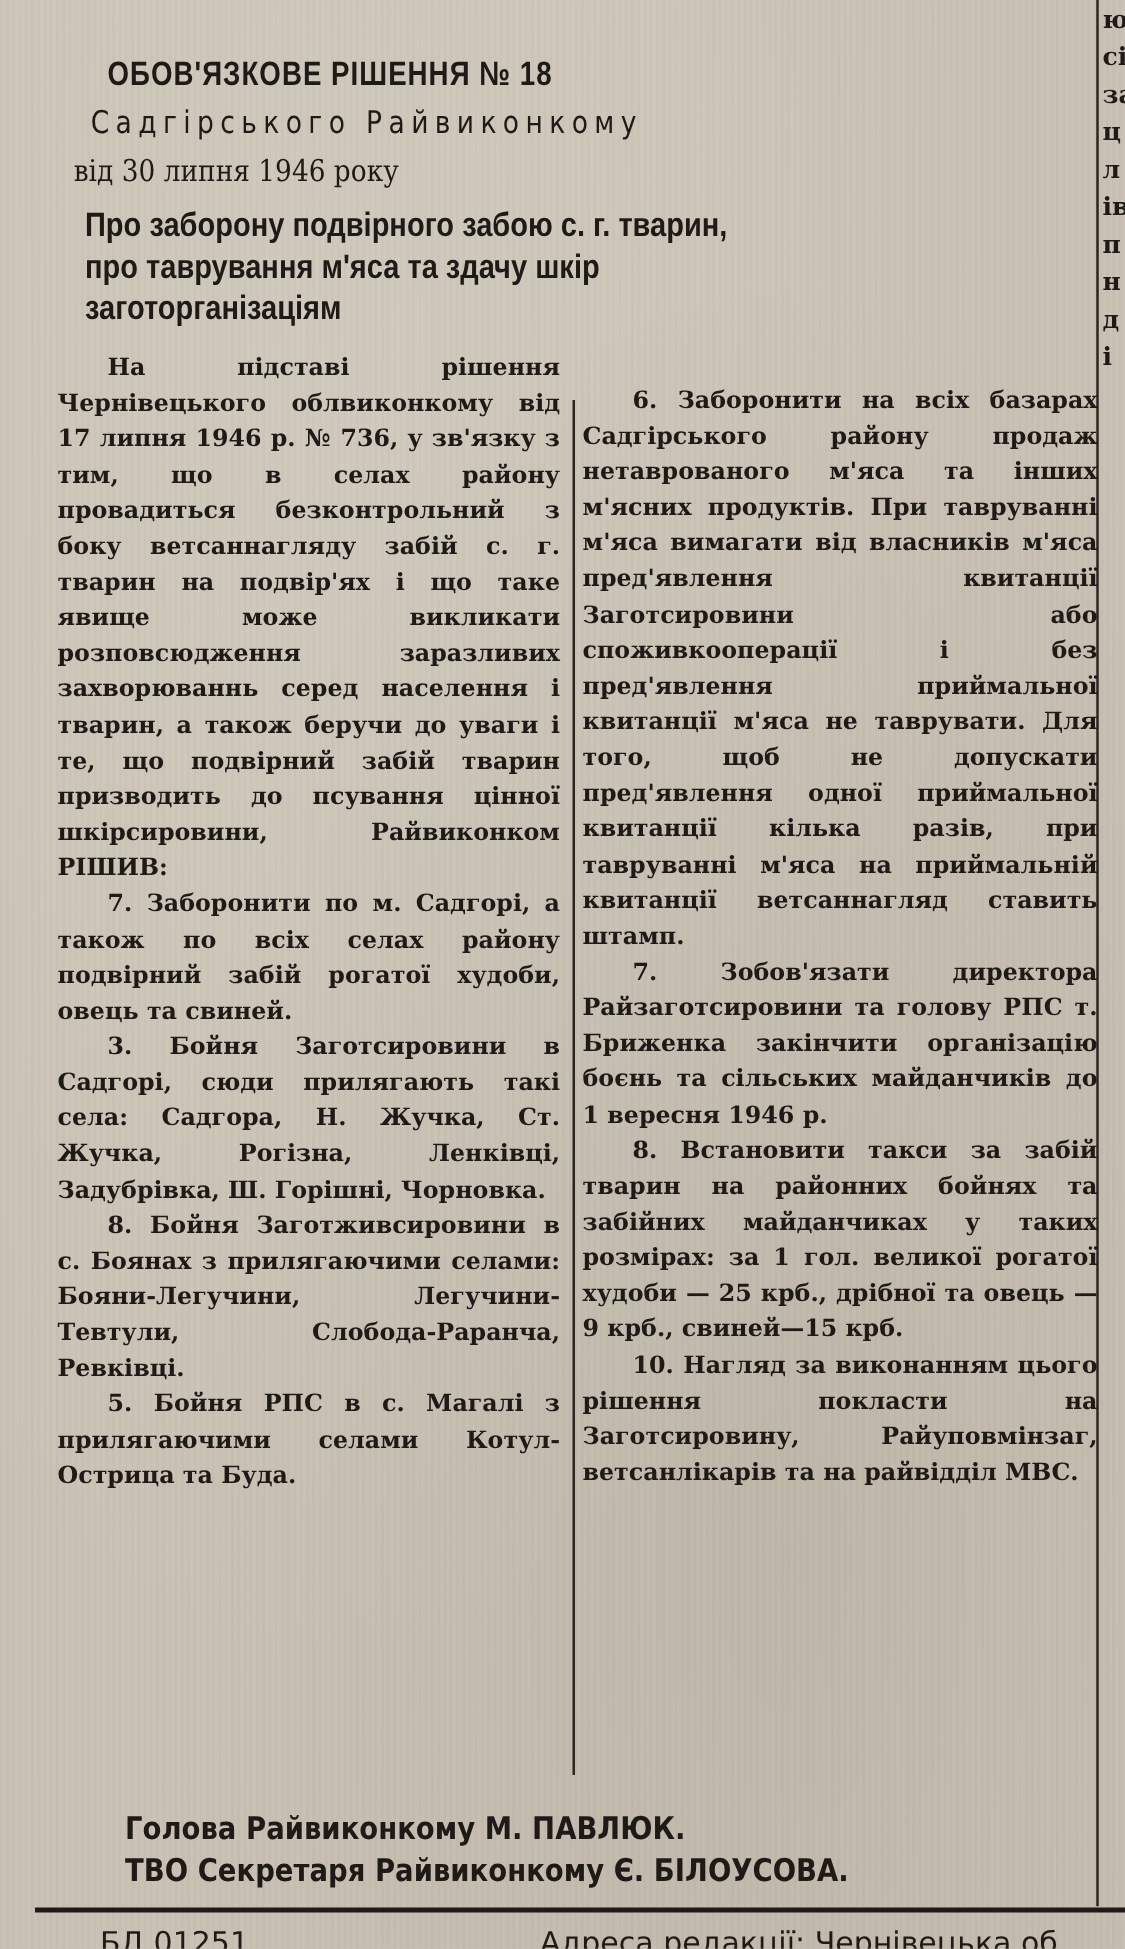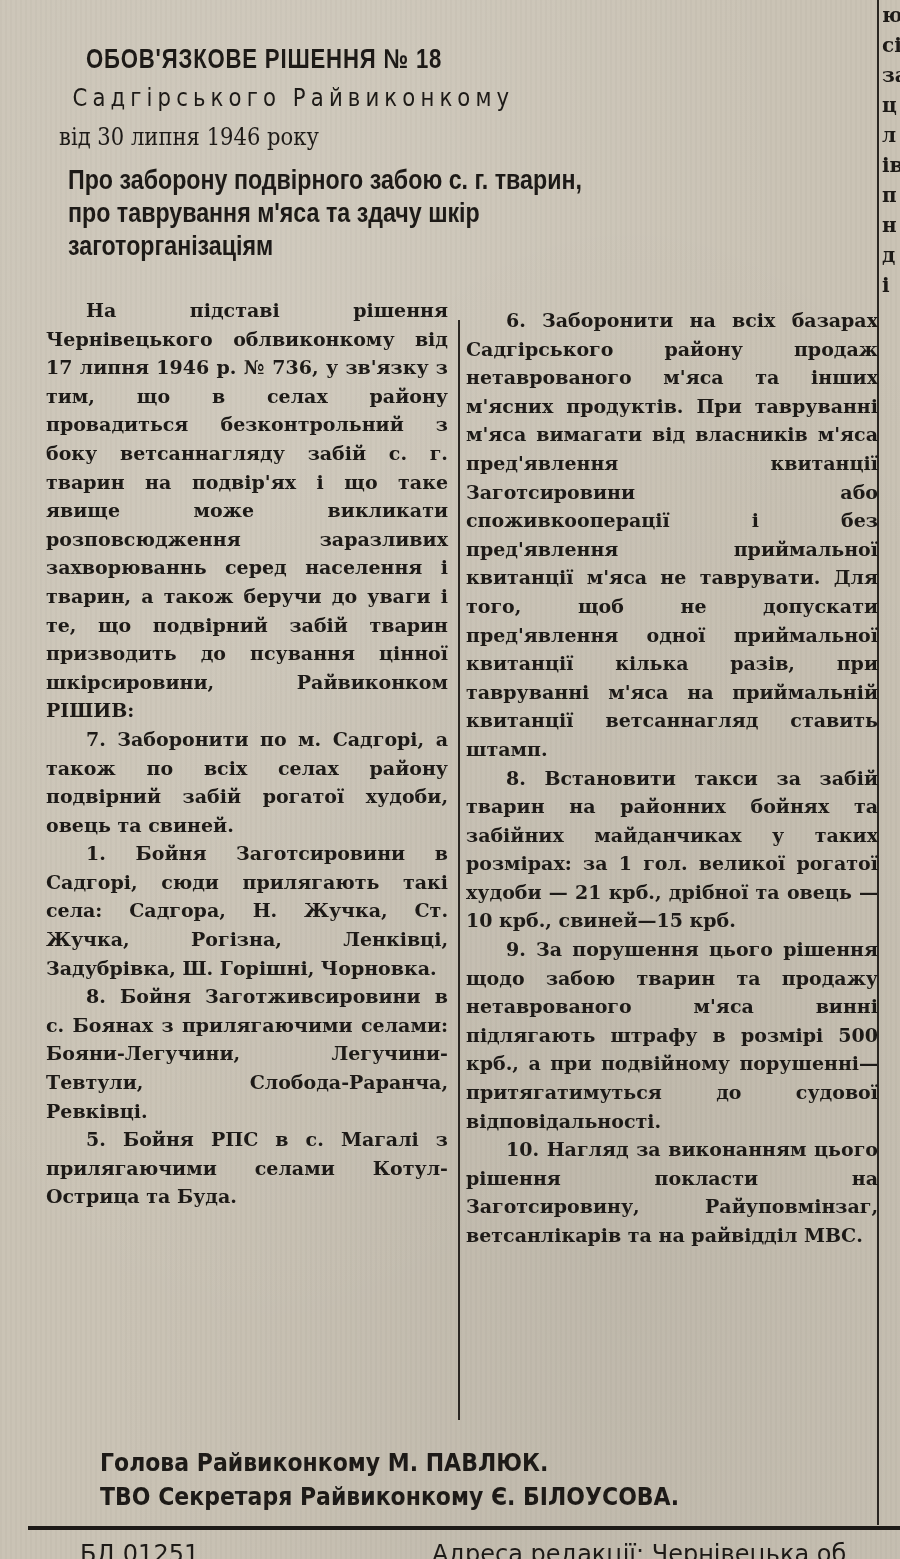--- a/index.html
+++ b/index.html
@@ -16,21 +16,21 @@
   .header { position:absolute; left:5px; top:40px; width:900px; }
   .h-title { font-family:"Liberation Sans", sans-serif; font-weight:bold; font-size:27px; letter-spacing:1px; transform:scaleX(0.82); line-height:38px; }
   .h-org { font-family:"DejaVu Sans", sans-serif; font-size:25px; letter-spacing:6px; line-height:40px; transform:scaleX(0.85); }
   .h-date { font-family:"DejaVu Serif", serif; font-size:24px; line-height:38px; transform:scaleX(0.88); }
   .h-subj { font-family:"Liberation Sans", sans-serif; font-weight:bold; font-size:27px; line-height:33px; margin-top:8px; transform:scaleX(0.86); }
   .top-rule-right { position:absolute; left:877px; top:0; width:2px; height:1525px; background:#2a2622; }
   .right-edge { position:absolute; left:882px; top:0; width:18px; height:1520px; overflow:hidden;
     font-family:"DejaVu Serif", serif; font-size:20px; line-height:30px; color:#1d1a17; font-weight:bold; }
   .col { position:absolute; font-family:"DejaVu Serif", serif; font-size:19px; line-height:28.6px; font-weight:bold; text-align:justify; }
   .col p { margin:0; text-indent:40px; }
-  .col-left { left:46px; top:296px; width:402px; }
+  .col-left { left:46px; top:280px; width:402px; }
   .col-right { left:466px; top:306px; width:412px; }
   .col-divider { position:absolute; left:458px; top:320px; width:2px; height:1100px; background:#2a2622; }
   .sign { position:absolute; left:100px; top:1446px; font-family:"DejaVu Sans", sans-serif; font-weight:bold; font-size:25px; line-height:34px; transform-origin:left top; transform:scaleX(0.88); }
   .bottom-rule { position:absolute; left:28px; top:1526px; width:872px; height:4px; background:#1d1a17; }
   .footer { position:absolute; left:0; top:1540px; width:900px; font-family:"DejaVu Sans", sans-serif; font-size:24px; white-space:nowrap; color:#1d1a17; }
   .footer .fl { position:absolute; left:80px; }
   .footer .fr { position:absolute; left:432px; }
 </style>
 </head>
 <body>
@@ -56,31 +56,31 @@
   <div class="h-subj">
     <div>Про заборону подвірного забою с. г. тварин,</div>
     <div>про таврування м'яса та здачу шкір</div>
     <div>заготорганізаціям</div>
   </div>
 </div>
 
 <div class="col col-left">
   <p>На підставі рішення Чернівецького облвиконкому від 17 липня 1946 р. № 736, у зв'язку з тим, що в селах району провадиться безконтрольний з боку ветсаннагляду забій с. г. тварин на подвір'ях і що таке явище може викликати розповсюдження заразливих захворюваннь серед населення і тварин, а також беручи до уваги і те, що подвірний забій тварин призводить до псування цінної шкірсировини, Райвиконком РІШИВ:</p>
   <p>7. Заборонити по м. Садгорі, а також по всіх селах району подвірний забій рогатої худоби, овець та свиней.</p>
-  <p>1. Бойня Заготсировини в Садгорі, сюди прилягають такі села: Садгора, Н. Жучка, Ст. Жучка, Рогізна, Ленківці, Задубрівка, Ш. Горішні, Чорновка.</p>
+  <p>3. Бойня Заготсировини в Садгорі, сюди прилягають такі села: Садгора, Н. Жучка, Ст. Жучка, Рогізна, Ленківці, Задубрівка, Ш. Горішні, Чорновка.</p>
   <p>8. Бойня Заготживсировини в с. Боянах з прилягаючими селами: Бояни-Легучини, Легучини-Тевтули, Слобода-Раранча, Ревківці.</p>
   <p>5. Бойня РПС в с. Магалі з прилягаючими селами Котул-Острица та Буда.</p>
 </div>
 
 <div class="col-divider"></div>
 
 <div class="col col-right">
   <p>6. Заборонити на всіх базарах Садгірського району продаж нетаврованого м'яса та інших м'ясних продуктів. При тавруванні м'яса вимагати від власників м'яса пред'явлення квитанції Заготсировини або споживкооперації і без пред'явлення приймальної квитанції м'яса не таврувати. Для того, щоб не допускати пред'явлення одної приймальної квитанції кілька разів, при тавруванні м'яса на приймальній квитанції ветсаннагляд ставить штамп.</p>
-  <p>8. Встановити такси за забій тварин на районних бойнях та забійних майданчиках у таких розмірах: за 1 гол. великої рогатої худоби — 21 крб., дрібної та овець — 10 крб., свиней—15 крб.</p>
-  <p>9. За порушення цього рішення щодо забою тварин та продажу нетаврованого м'яса винні підлягають штрафу в розмірі 500 крб., а при подвійному порушенні—притягатимуться до судової відповідальності.</p>
+  <p>7. Зобов'язати директора Райзаготсировини та голову РПС т. Бриженка закінчити організацію боєнь та сільських майданчиків до 1 вересня 1946 р.</p>
+  <p>8. Встановити такси за забій тварин на районних бойнях та забійних майданчиках у таких розмірах: за 1 гол. великої рогатої худоби — 25 крб., дрібної та овець — 9 крб., свиней—15 крб.</p>
   <p>10. Нагляд за виконанням цього рішення покласти на Заготсировину, Райуповмінзаг, ветсанлікарів та на райвідділ МВС.</p>
 </div>
 
 <div class="sign">
   <div>Голова Райвиконкому М. ПАВЛЮК.</div>
   <div>ТВО Секретаря Райвиконкому Є. БІЛОУСОВА.</div>
 </div>
 
 <div class="bottom-rule"></div>
 

